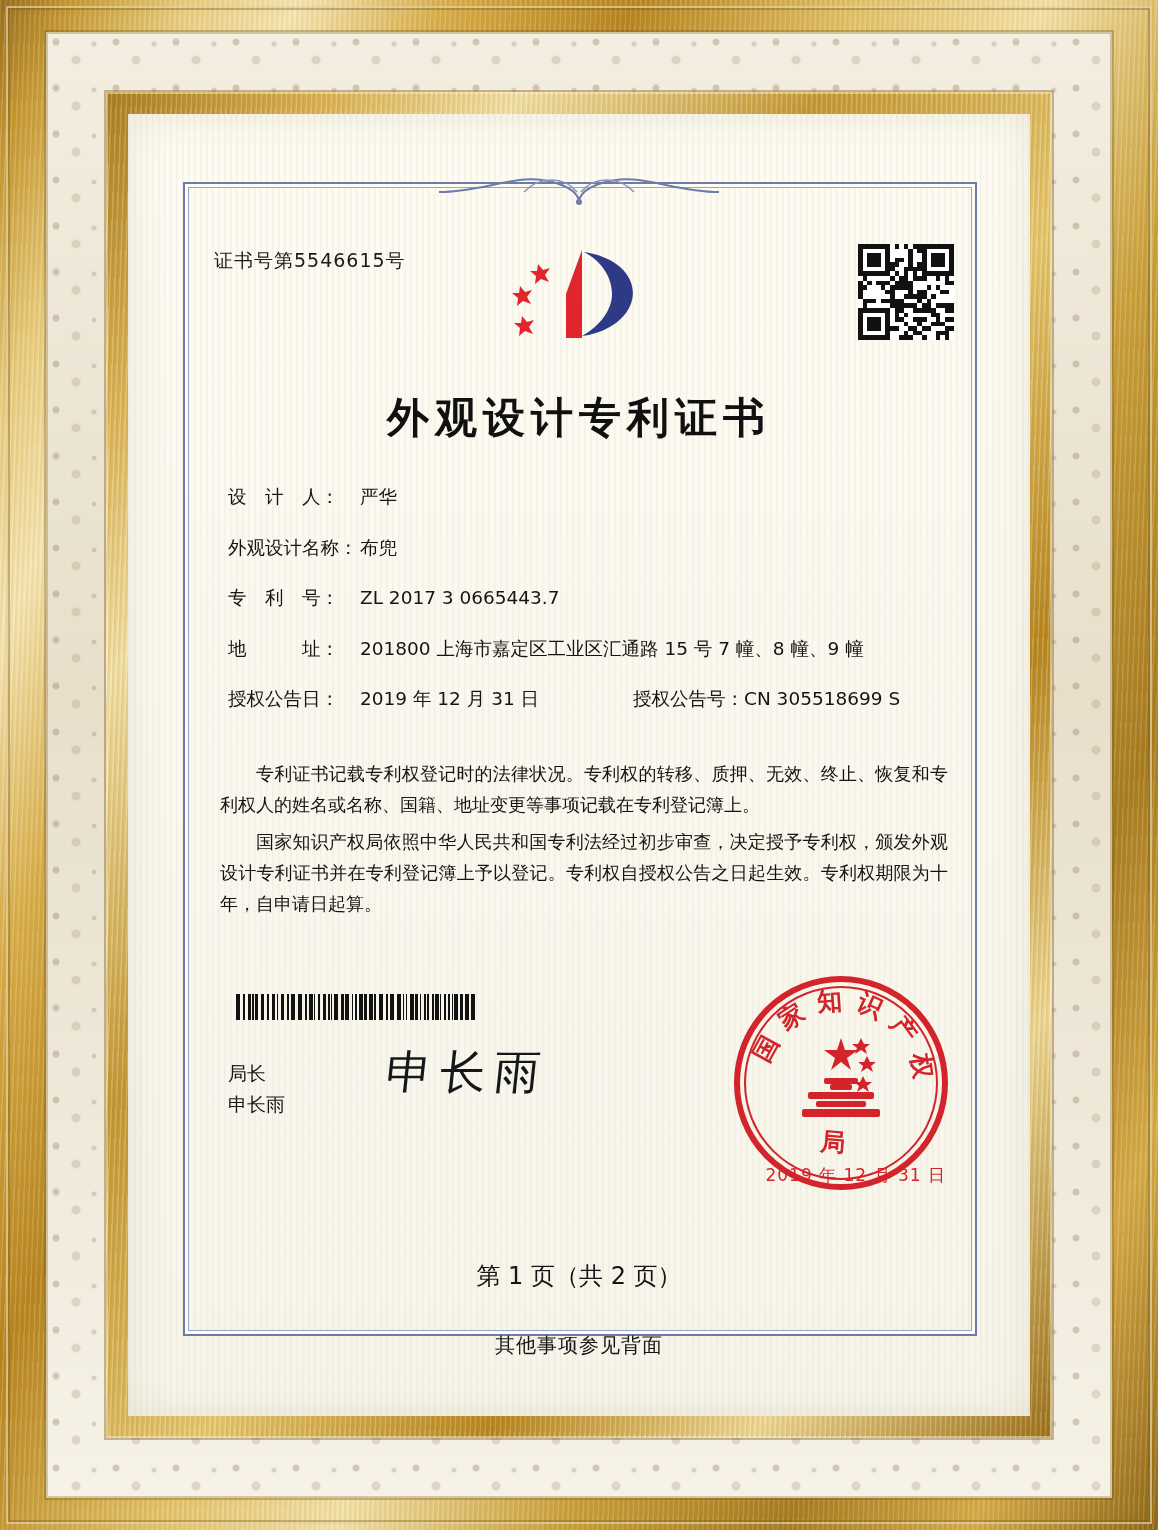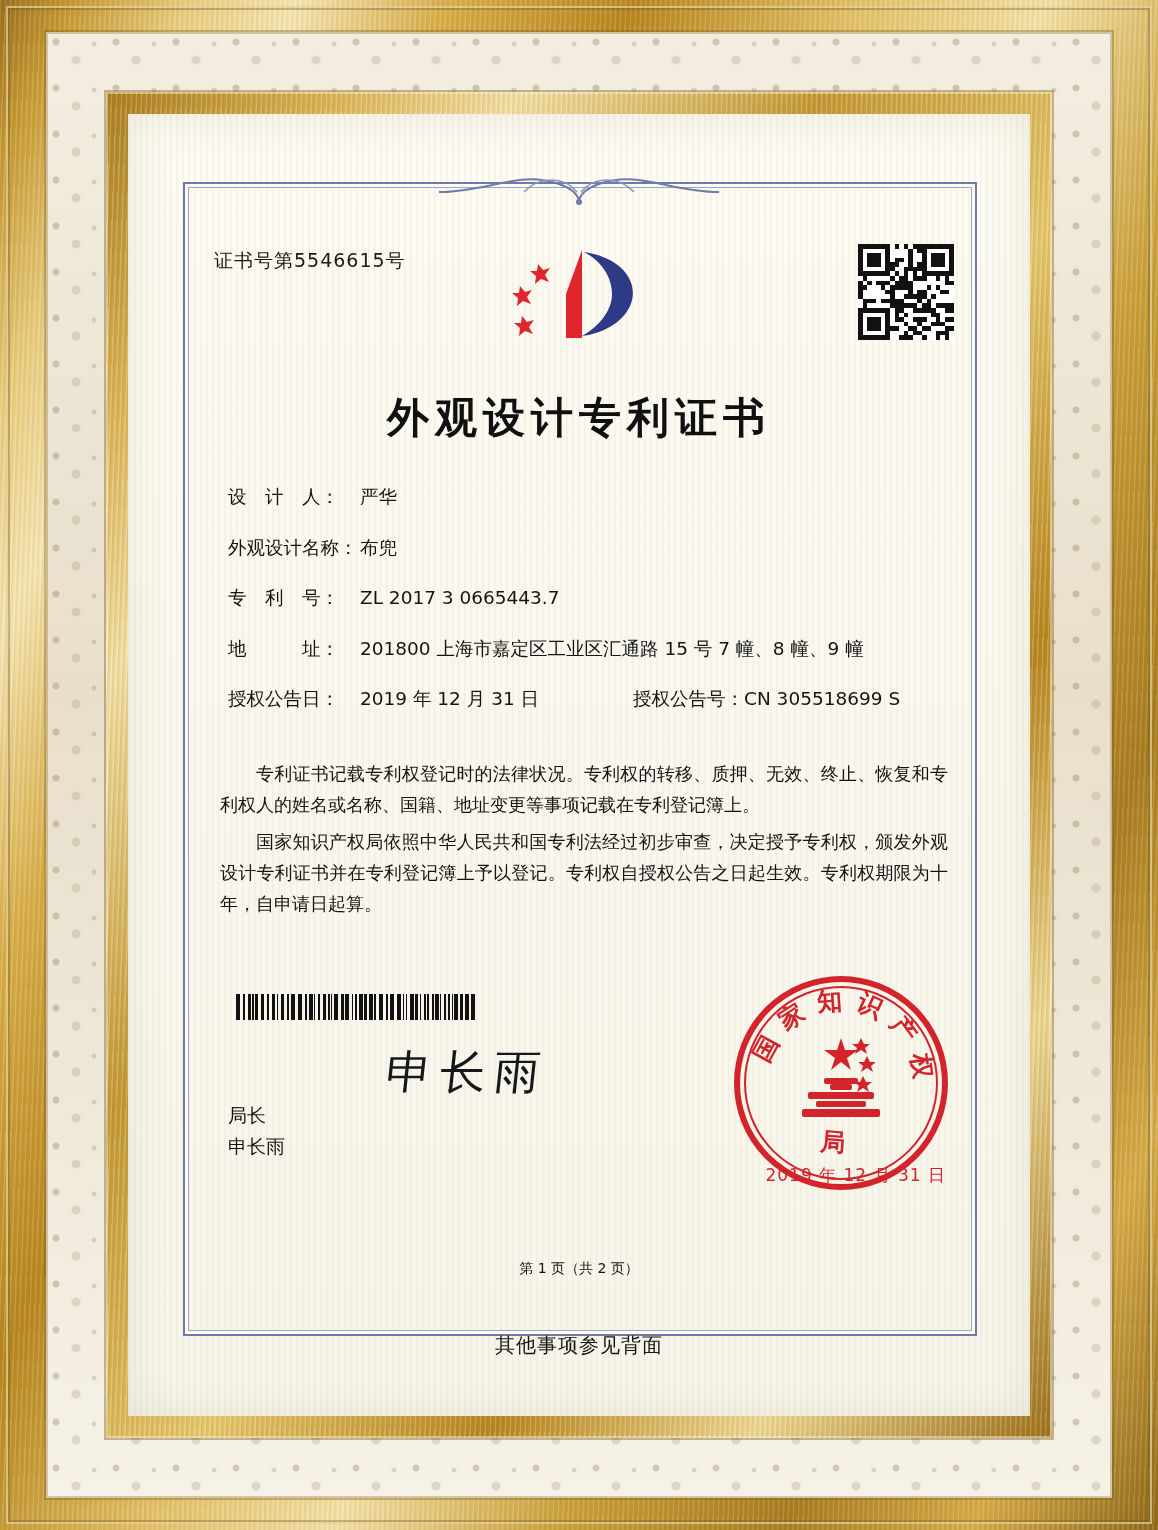--- a/index.html
+++ b/index.html
@@ -238,25 +238,25 @@
     height: 26px;
     width: 240px;
     display: flex;
     align-items: stretch;
   }
   .barcode span { display: block; background: #111; height: 100%; }
 
   .signer {
     position: absolute;
     left: 100px;
-    top: 988px;
+    top: 944px;
     font-size: 19px;
     line-height: 31px;
     color: #141414;
-    font-family: Liberation Mono, monospace;
+    font-family: Liberation Serif, serif;
   }
   .signature {
     position: absolute;
     left: 258px;
     top: 928px;
     font-size: 46px;
     color: #15171b;
     font-family: "DejaVu Serif", serif;
     letter-spacing: 8px;
     transform: skewX(-6deg);
@@ -278,21 +278,21 @@
     color: #d2242a;
     font-family: "DejaVu Sans", "Liberation Sans", sans-serif;
     letter-spacing: 1px;
   }
 
   .page-no {
     position: absolute;
     left: 0; right: 0;
     top: 1146px;
     text-align: center;
-    font-size: 14px;
+    font-size: 24px;
     color: #141414;
     font-family: "DejaVu Sans", "Liberation Sans", sans-serif;
   }
   .footnote {
     position: absolute;
     left: 0; right: 0;
     top: 1218px;
     text-align: center;
     font-size: 20px;
     color: #141414;

